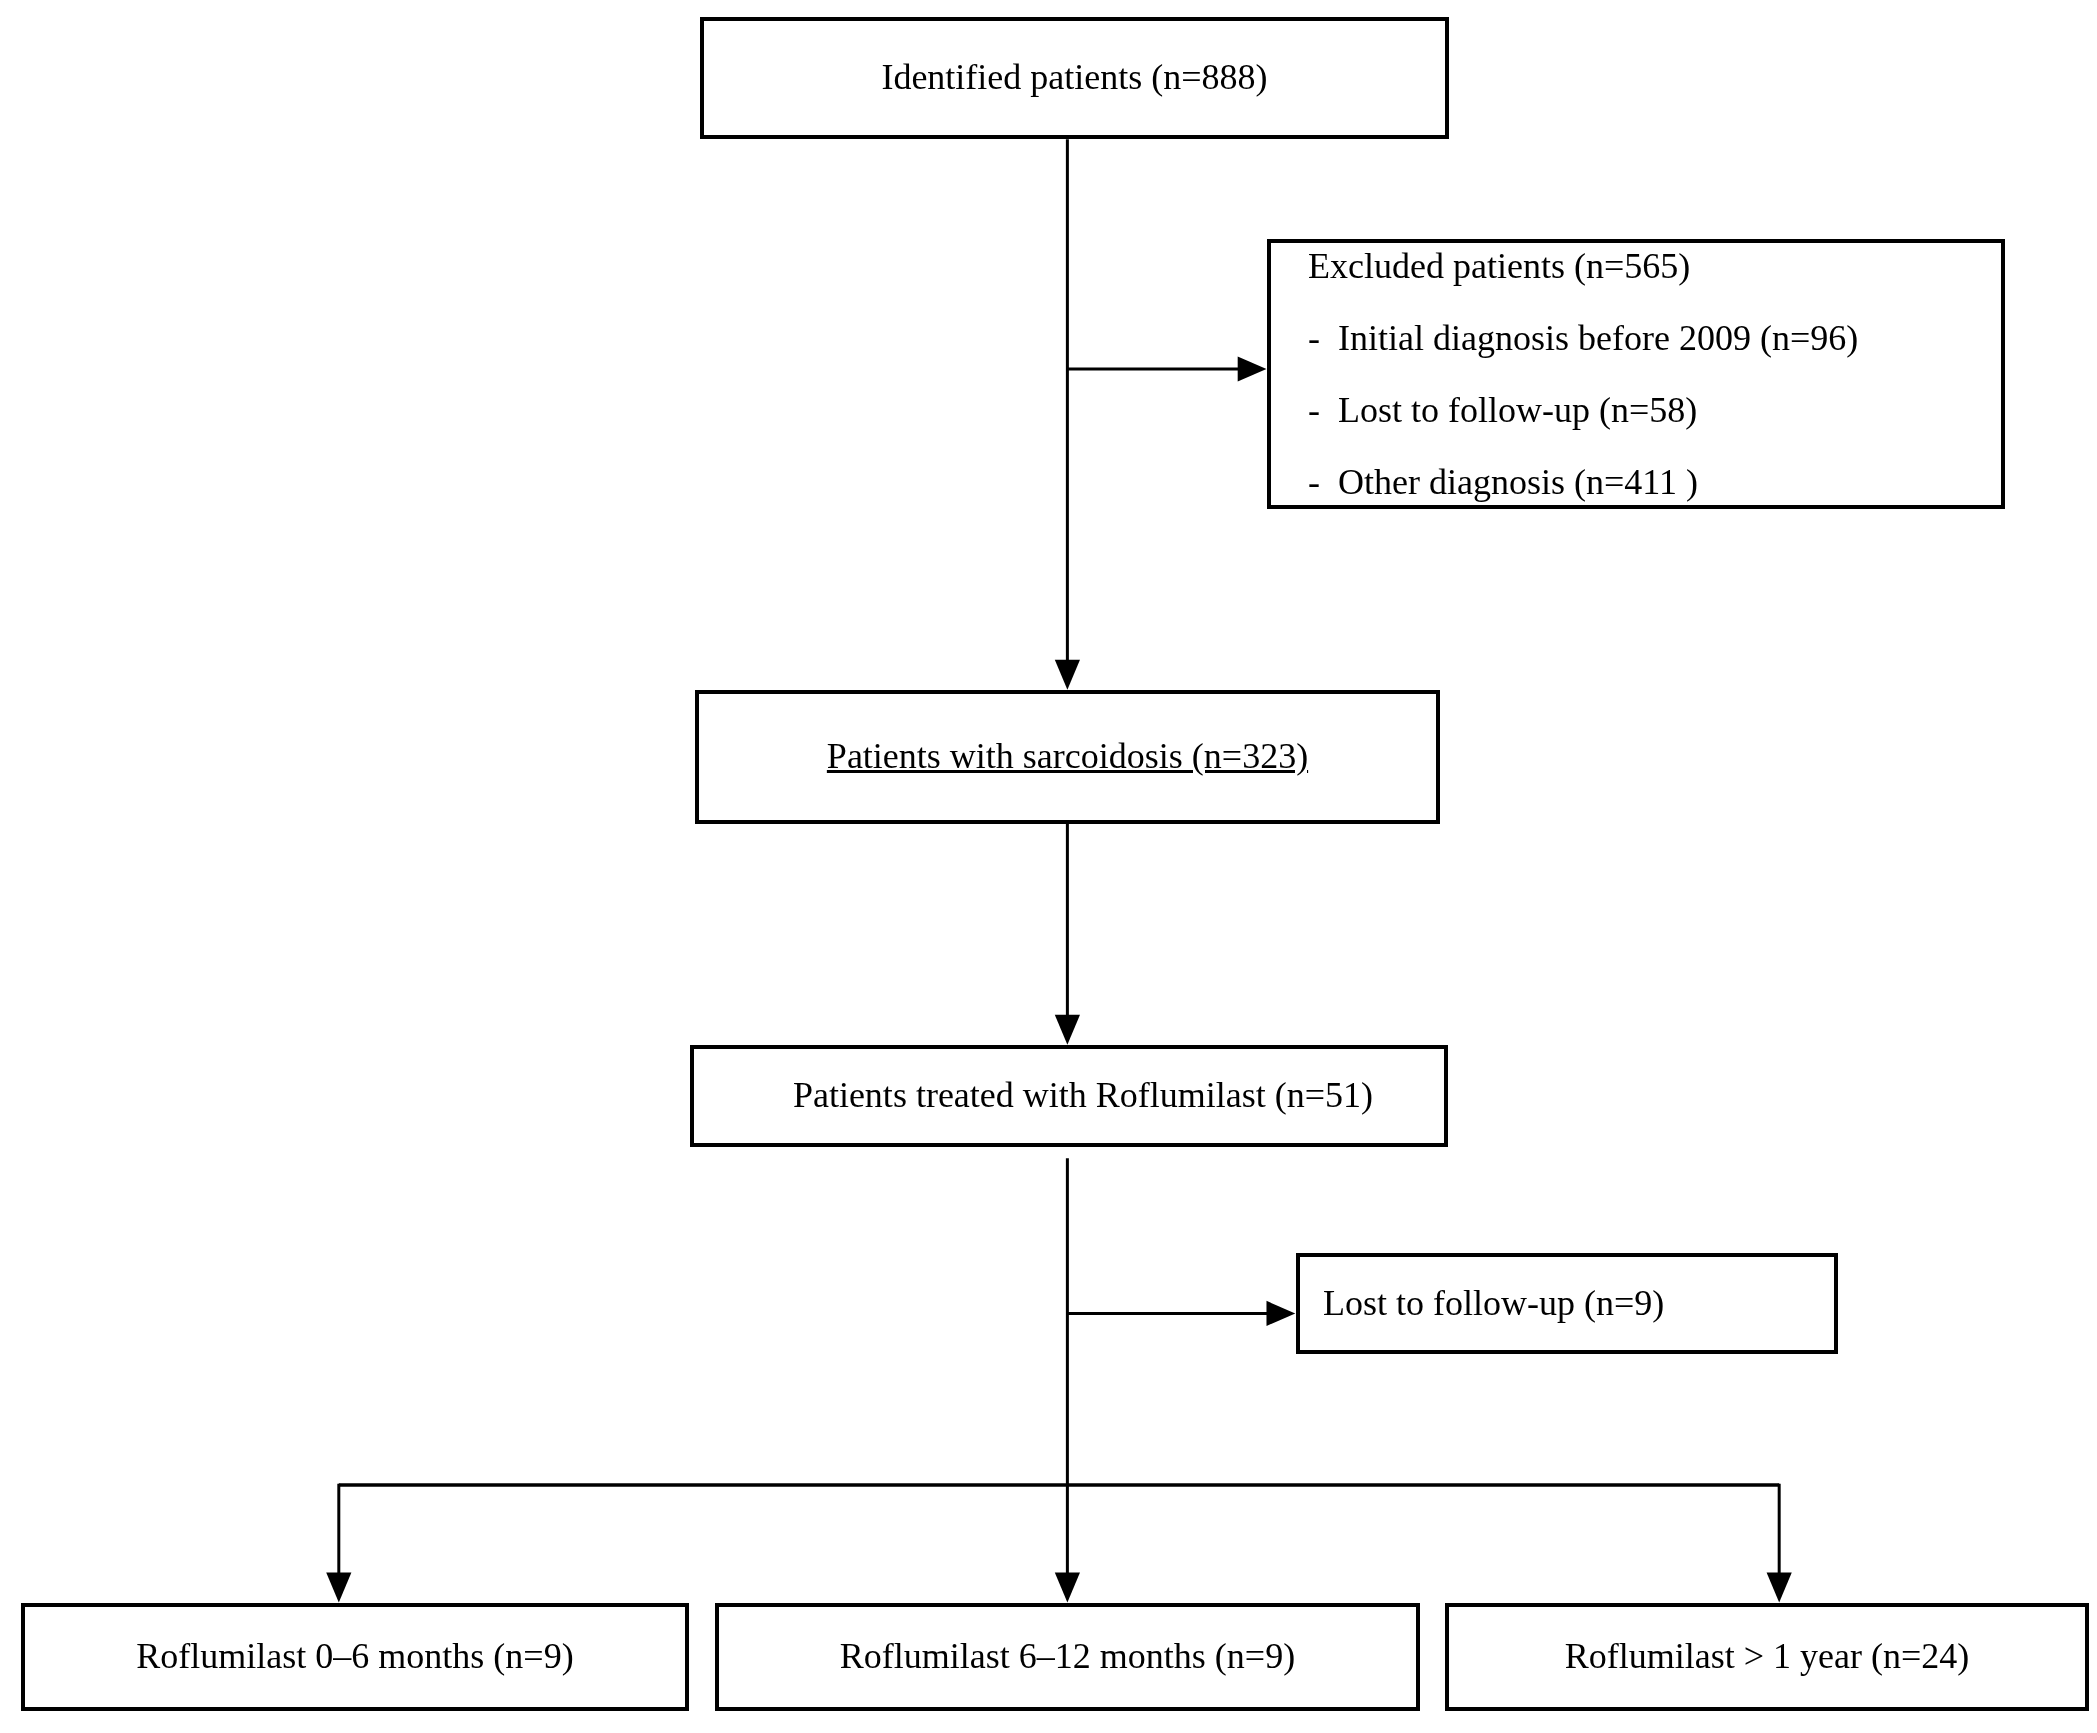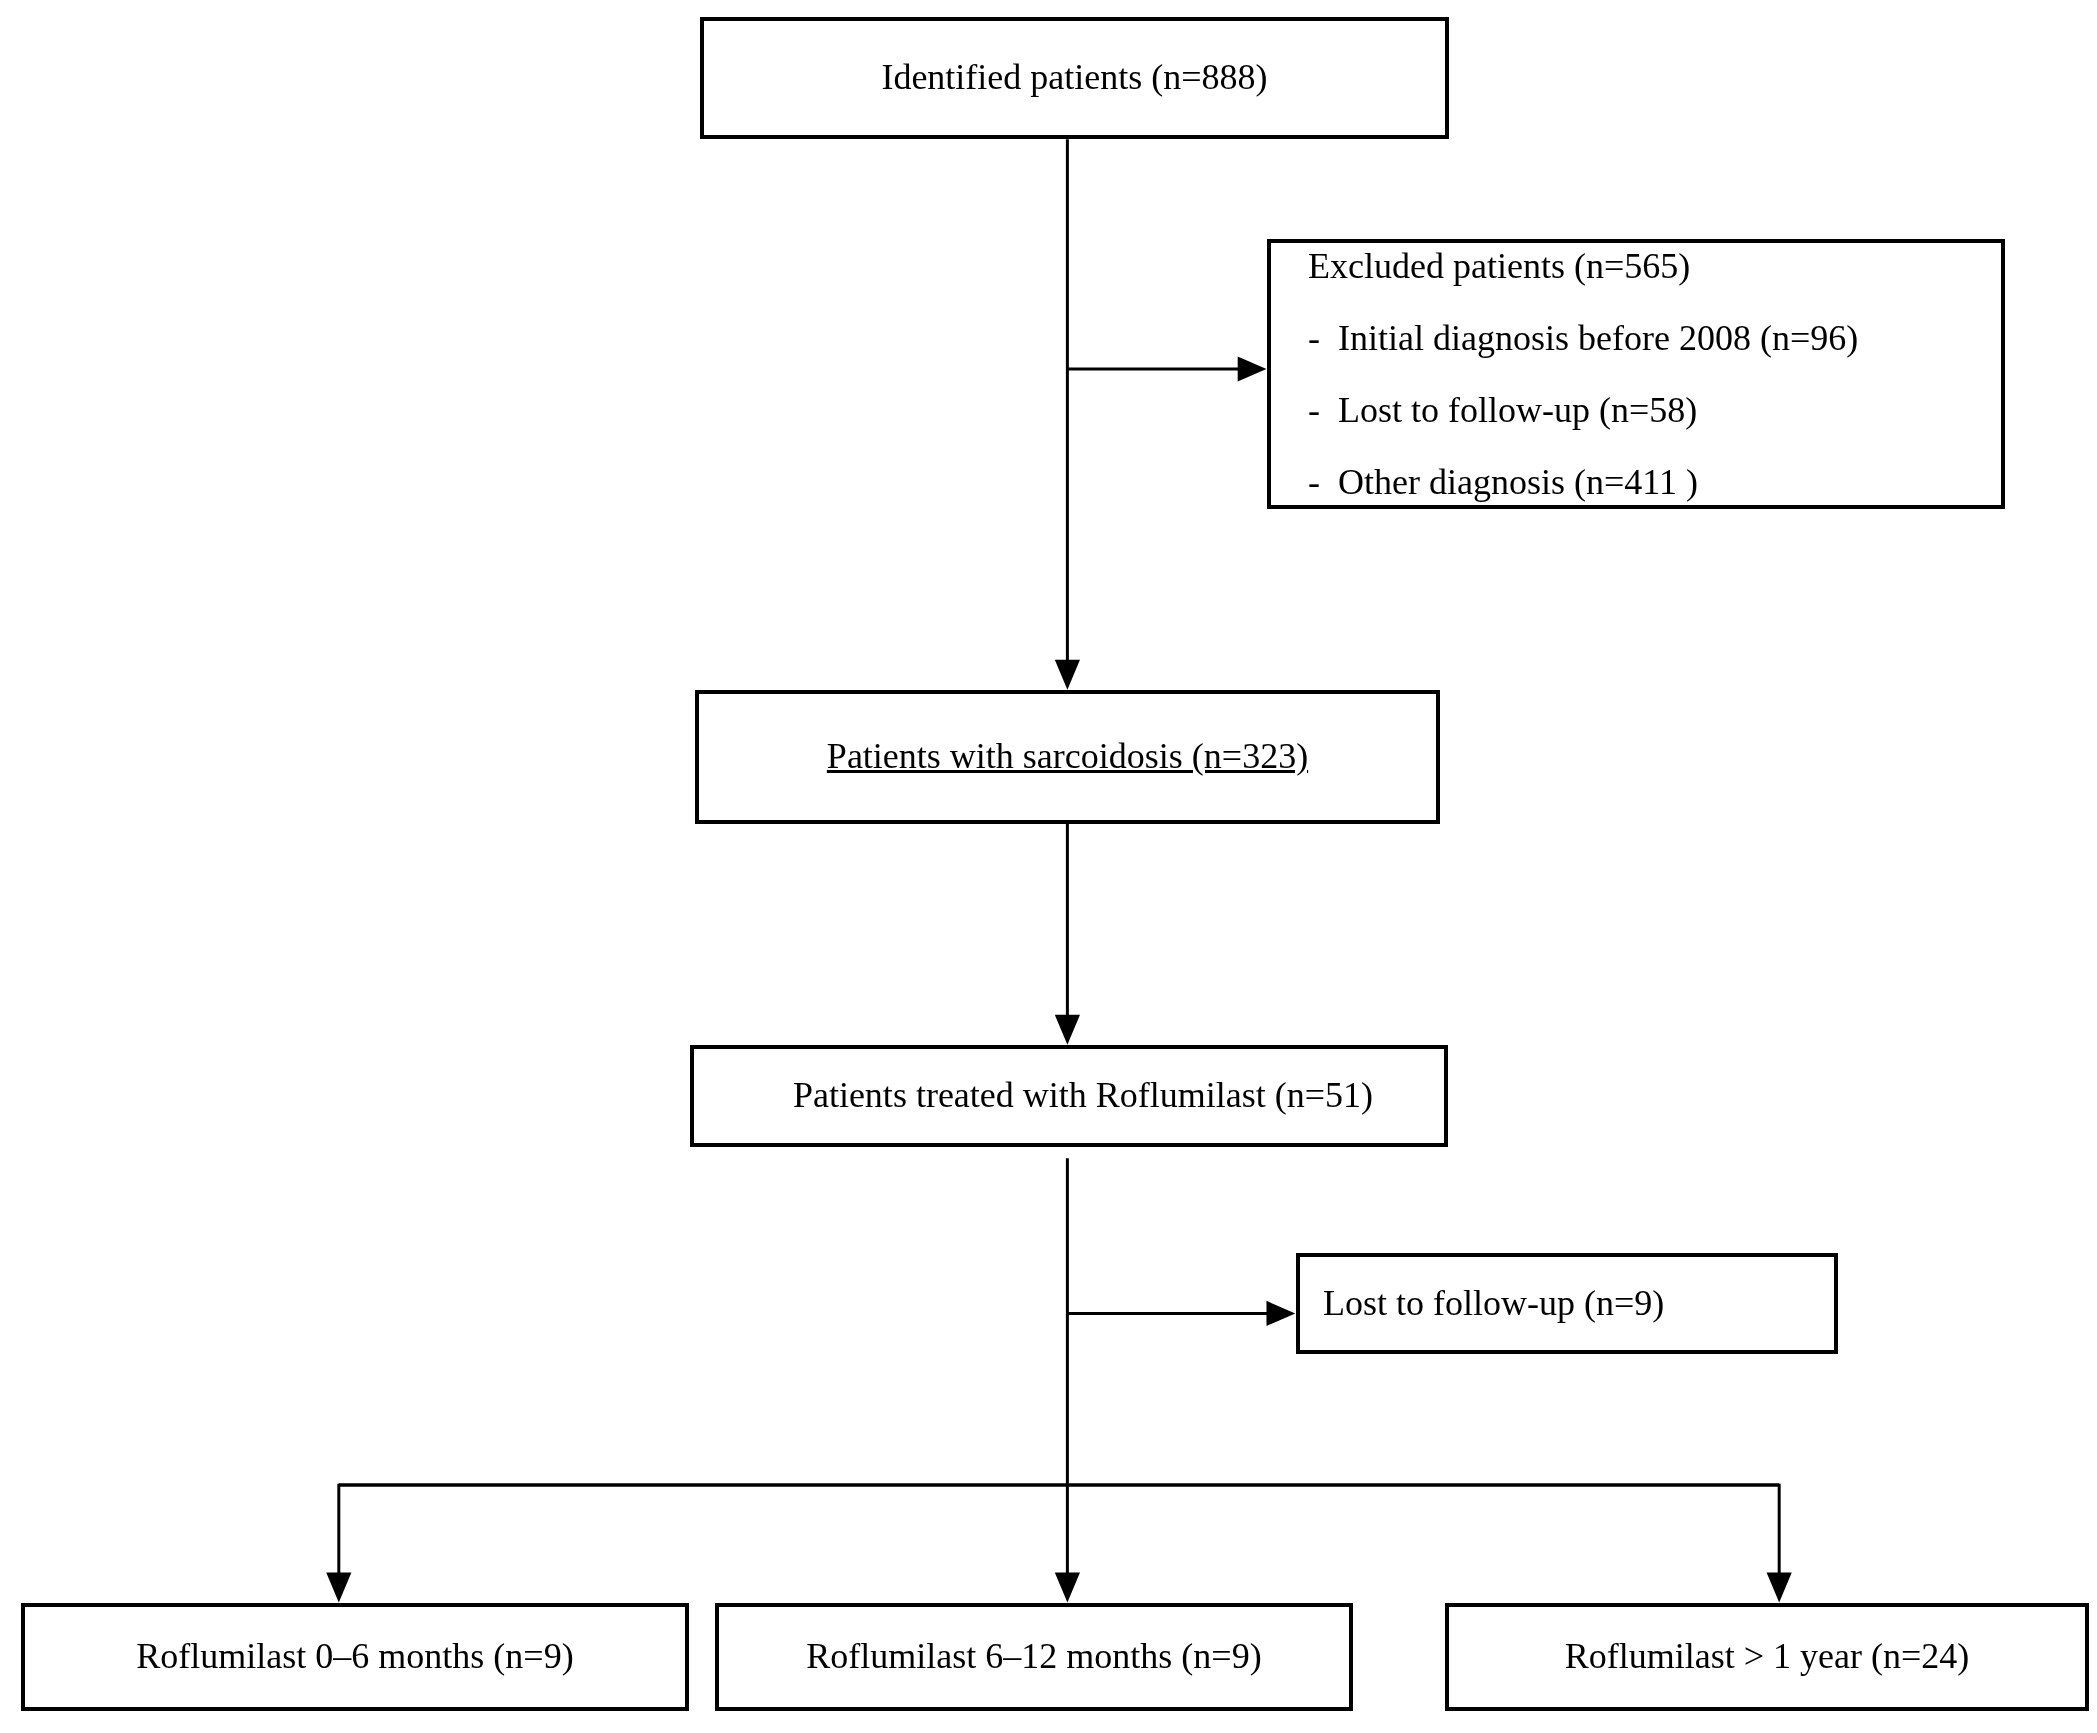--- a/index.html
+++ b/index.html
@@ -90,42 +90,42 @@
     <line x1="2967" y1="2474" x2="2967" y2="2628" stroke="#000" stroke-width="5"></line>
     <polygon points="2946,2622 2988,2622 2967,2672" fill="#000"></polygon>
   </svg>
 
   <div class="box center" style="left:700px; top:17px; width:749px; height:122px;">
     <span>Identified patients (n=888)</span>
   </div>
 
   <div class="box multiline excluded-pad" style="left:1267px; top:239px; width:738px; height:270px;gap:7px;">
     <div class="xline">Excluded patients (n=565)</div>
-    <div class="xline">-  Initial diagnosis before 2008 (n=96)</div>
+    <div class="xline">-  Initial diagnosis before 2009 (n=96)</div>
     <div class="xline">-  Lost to follow-up (n=58)</div>
     <div class="xline">-  Other diagnosis (n=411 )</div>
   </div>
 
   <div class="box center" style="left:695px; top:690px; width:745px; height:134px;text-decoration:underline;">
     <span>Patients with sarcoidosis (n=323)</span>
   </div>
 
   <div class="box center" style="left:690px; top:1045px; width:758px; height:102px;padding-left:28px;">
     <span>Patients treated with Roflumilast (n=51)</span>
   </div>
 
   <div class="box left" style="left:1296px; top:1253px; width:542px; height:101px;">
     <span class="lost-label">Lost to follow-up (n=9)</span>
   </div>
 
   <div class="box center" style="left:21px; top:1603px; width:668px; height:108px;">
     <span>Roflumilast 0–6 months (n=9)</span>
   </div>
 
-  <div class="box center" style="left:715px; top:1603px; width:638px; height:108px;">
+  <div class="box center" style="left:715px; top:1603px; width:705px; height:108px;">
     <span>Roflumilast 6–12 months (n=9)</span>
   </div>
 
   <div class="box center" style="left:1445px; top:1603px; width:644px; height:108px;">
     <span>Roflumilast &gt; 1 year (n=24)</span>
   </div>
 
 </div>
 
 

